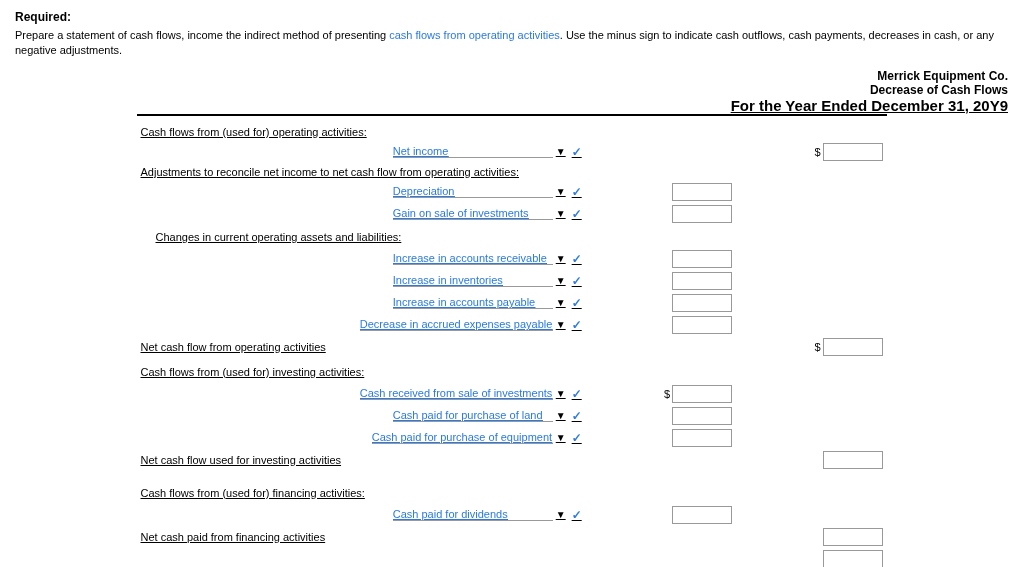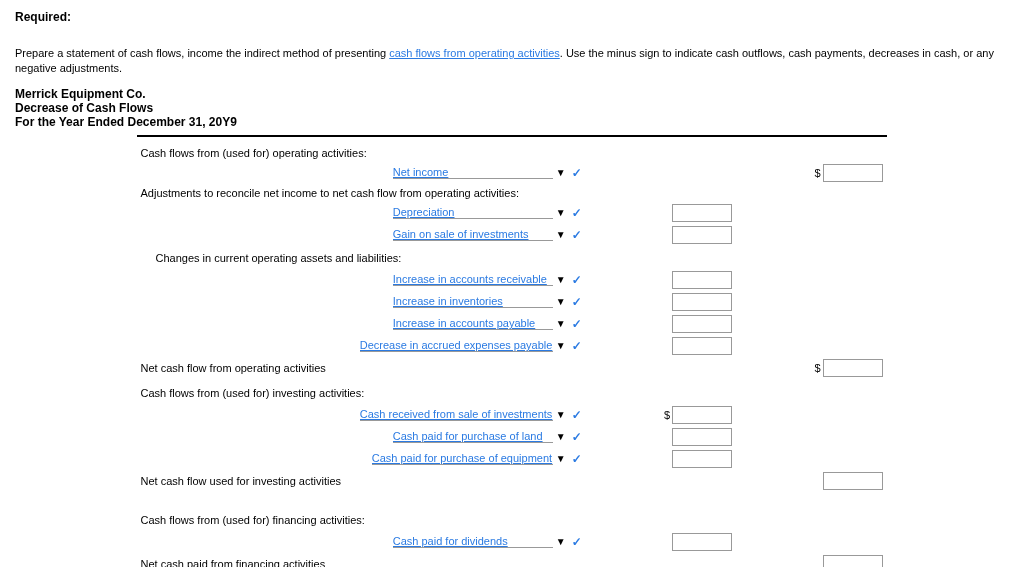--- a/index.html
+++ b/index.html
@@ -5,46 +5,46 @@
     * { box-sizing: border-box; margin: 0; padding: 0; }
     body {
       font-family: Arial, sans-serif;
       font-size: 12px;
       color: #000;
       background: #fff;
       padding: 10px 15px;
     }
     .required-label {
       font-weight: bold;
-      margin-bottom: 22px;
+      margin-bottom: 4px;
     }
     .instructions {
       font-size: 11px;
       margin-bottom: 10px;
       line-height: 1.4;
     }
     .instructions .link {
       color: #2a7ae2;
-      text-decoration: underline;
     }
     .statement-header {
-      text-align: left;
-      margin-bottom: 6px;
+      text-align: right;
+      margin-bottom: 0;
     }
     .statement-header .company-name {
       font-size: 12px;
       font-weight: bold;
     }
     .statement-header .statement-title {
       font-size: 12px;
       font-weight: bold;
     }
     .statement-header .period {
-      font-size: 12px;
+      font-size: 15px;
       font-weight: bold;
+      text-decoration: underline;
     }
     .form-container {
       border-top: 2px solid #000;
       padding-top: 6px;
       max-width: 750px;
       margin: 0 auto;
     }
     .section-header {
       font-size: 11px;
       margin-bottom: 3px;
@@ -102,20 +102,21 @@
     }
     .table-layout {
       width: 100%;
     }
     .table-layout td {
       vertical-align: middle;
       padding: 1px 2px;
     }
     .label-cell {
       width: 60%;
+      text-decoration: underline;
     }
     .amount-cell-1 {
       width: 20%;
       text-align: right;
     }
     .amount-cell-2 {
       width: 20%;
       text-align: right;
     }
   </style>
@@ -364,21 +365,21 @@
         <td class="amount-cell-1"></td>
         <td class="amount-cell-2">
           <div style="display:flex;align-items:center;justify-content:flex-end;">
             <input class="input-box" type="text" value="" style="">
           </div>
         </td>
       </tr>
 
       <tr>
         <td class="label-cell" colspan="3">
-          <span class="section-header" style="margin-top:20px;display:block;">Cash flows from (used for) financing activities:</span>
+          <span class="section-header" style="margin-top:14px;display:block;">Cash flows from (used for) financing activities:</span>
         </td>
       </tr>
 
 
       <tr>
         <td class="label-cell">
           <div class="row-label indent-1">
             <select class="dropdown-select">
               <option>Cash paid for dividends</option>
             </select>

